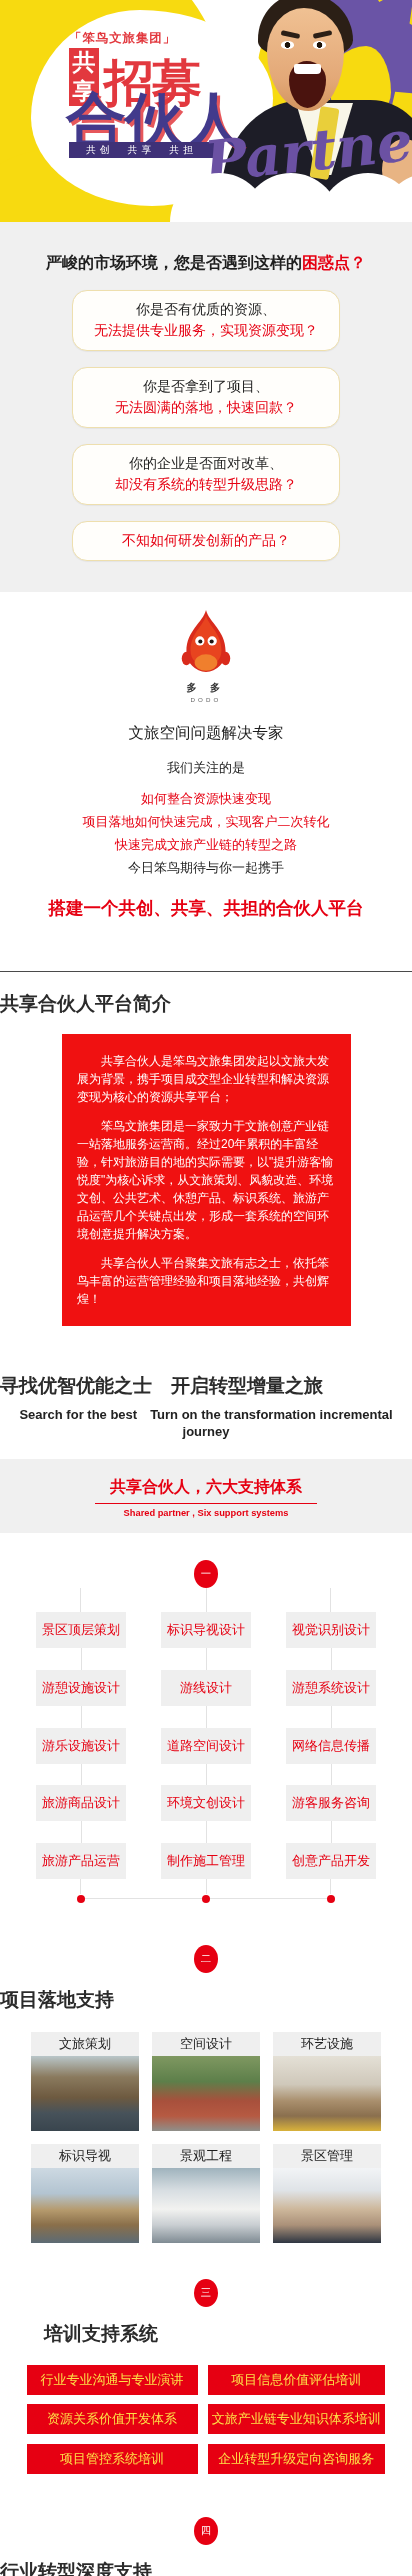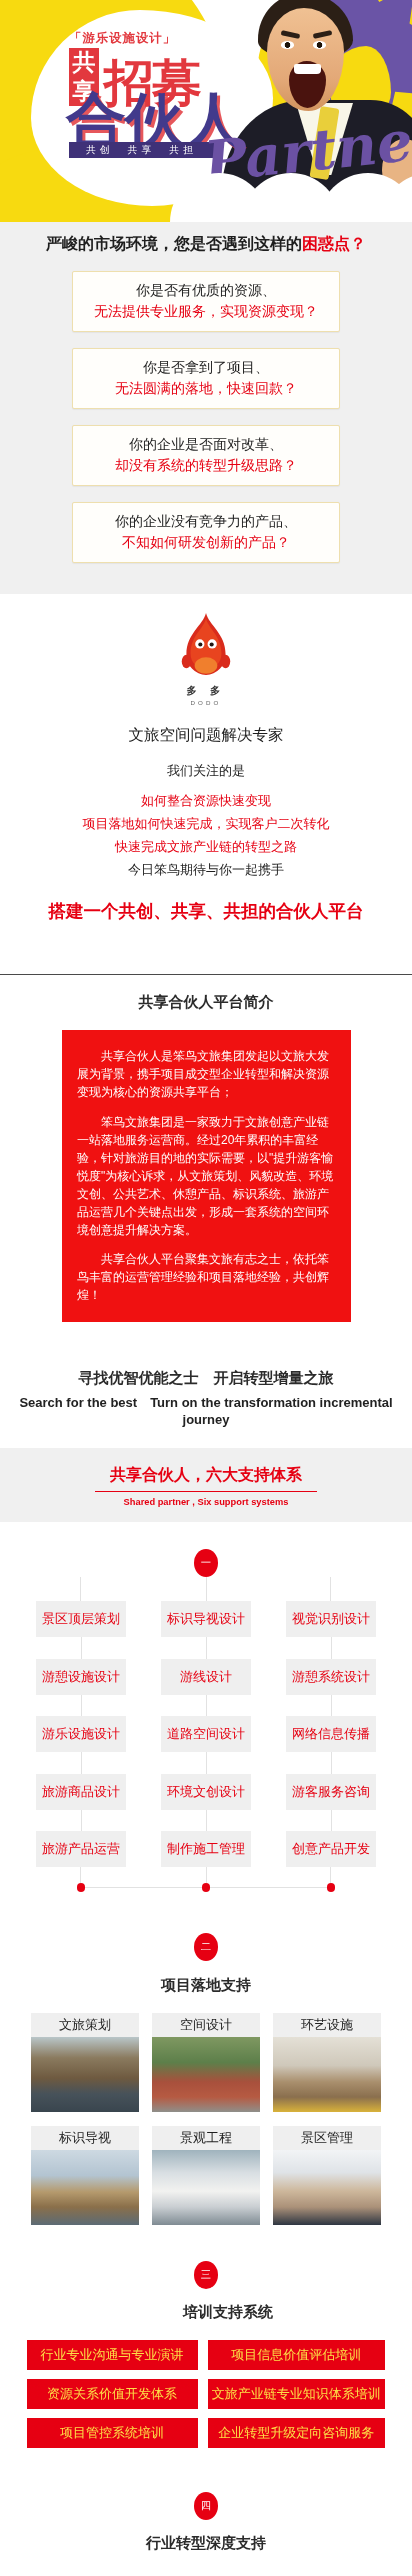--- a/index.html
+++ b/index.html
@@ -32,27 +32,27 @@
   
   .brand-tag { position:absolute; left:69px; top:30px; color:#e2383e; font-size:12.4px; font-weight:bold; letter-spacing:1px; }
   .share-box { position:absolute; left:69px; top:48px; width:30px; height:58px; background:#e2383e; color:#fff; font-size:23px; font-weight:bold; text-align:center; line-height:29px; }
   .recruit { position:absolute; left:104px; top:38px; color:#e2383e; font-size:50px; font-weight:bold; letter-spacing:-2.1px;margin-top:12px; }
   .partner-cn { position:absolute; left:66px; top:81px; color:#423a8c; font-size:60px; font-weight:bold; letter-spacing:-1px; text-shadow:3.1px 3.1px 0 rgba(226,57,62,.85); }
   .slogan-bar { position:absolute; left:69px; top:142px; width:145px; height:15.5px; background:#3f3178; color:#fff; font-size:9.8px; letter-spacing:4.1px; text-align:center; line-height:15.5px; }
   .partner-en { position:absolute; left:204px; top:117px; width:222px; color:#6b51a3; font-size:56px; font-weight:bold; font-style:italic; font-family:"DejaVu Serif","Liberation Serif",serif; transform:rotate(-6deg); }
 
   
   .gray { background:#f0f0f0; }
-  h2.sec { font-size:15px; font-weight:600; color:#2b2b2b; text-align:center; }
+  h2.sec { font-size:19px; font-weight:600; color:#2b2b2b; text-align:left; }
   .red { color:#e60012; }
 
   
-  .pain { padding:12px 0 31px; }
+  .pain { padding:31px 0 31px; }
   .pain-h { font-size:16px; font-weight:600; text-align:center; color:#1e1e1e; }
-  .pcard { width:268px; margin:15.5px auto 0; background:#fffefb; border:0.5px solid #eedfae; border-radius:2px; padding:8.2px 5.2px; box-shadow:0 0.5px 1px rgba(0,0,0,.05); text-align:center; }
+  .pcard { width:268px; margin:15.5px auto 0; background:#fffefb; border:0.5px solid #eedfae; border-radius:15px; padding:8.2px 5.2px; box-shadow:0 0.5px 1px rgba(0,0,0,.05); text-align:center; }
   .pcard .l1 { font-size:14px; color:#1e1e1e; line-height:21.6px; }
   .pcard .l2 { font-size:14px; color:#e60012; line-height:21.6px; }
 
   
   .expert { padding:17.5px 0 27px; text-align:center; }
   .mascot-names { font-size:10.3px; font-weight:bold; letter-spacing:5.2px; color:#333; margin-top:3.1px; }
   .mascot-en { font-size:6.2px; letter-spacing:3.1px; color:#666; margin-top:1px; }
   .expert-title { font-size:15.5px; color:#1e1e1e; margin-top:19.6px; }
   .expert-lead { font-size:13px; color:#1e1e1e; margin-top:15.5px; }
   .expert-red { font-size:13px; color:#e60012; line-height:23px; }
@@ -136,21 +136,21 @@
     <div class="man-face"></div>
     <div class="man-brow" style="left:281px;top:32px;transform:rotate(12deg);"></div>
     <div class="man-brow" style="left:313px;top:32px;transform:rotate(-12deg);"></div>
     <div class="man-eye" style="left:281px;top:41px;"></div>
     <div class="man-eye" style="left:313px;top:41px;"></div>
     <div class="man-mouth"></div>
     <div class="man-teeth"></div>
     <div class="man-fist"></div>
   </div>
 
-  <div class="brand-tag">「游乐设施设计」</div>
+  <div class="brand-tag">「笨鸟文旅集团」</div>
   <div class="share-box">
     <div>共</div>
     <div>享</div>
   </div>
   <div class="recruit">招募</div>
   <div class="partner-cn">合伙人</div>
   <div class="slogan-bar">共创　共享　共担</div>
   <div class="partner-en">Partner</div>
 
   <div class="scallop" style="left:170px;"></div>
@@ -169,21 +169,20 @@
   </div>
   <div class="pcard">
     <div class="l1">你是否拿到了项目、</div>
     <div class="l2">无法圆满的落地，快速回款？</div>
   </div>
   <div class="pcard">
     <div class="l1">你的企业是否面对改革、</div>
     <div class="l2">却没有系统的转型升级思路？</div>
   </div>
   <div class="pcard">
-    <div class="l1">你的企业没有竞争力的产品、</div>
     <div class="l2">不知如何研发创新的产品？</div>
   </div>
 </div>
 
 <div class="expert">
   <svg width="62" height="67" viewBox="0 0 120 130">
     <path d="M60 2 C66 26 98 42 98 82 a38 40 0 0 1 -76 0 C22 42 54 26 60 2 Z" fill="#d92b1c"></path>
     <path d="M60 12 C64 32 90 46 90 80 a30 32 0 0 1 -60 0 C30 46 56 32 60 12 Z" fill="#e8441f"></path>
     <ellipse cx="60" cy="104" rx="22" ry="16" fill="#f07f2d"></ellipse>
     <circle cx="48" cy="62" r="9" fill="#fff"></circle>

